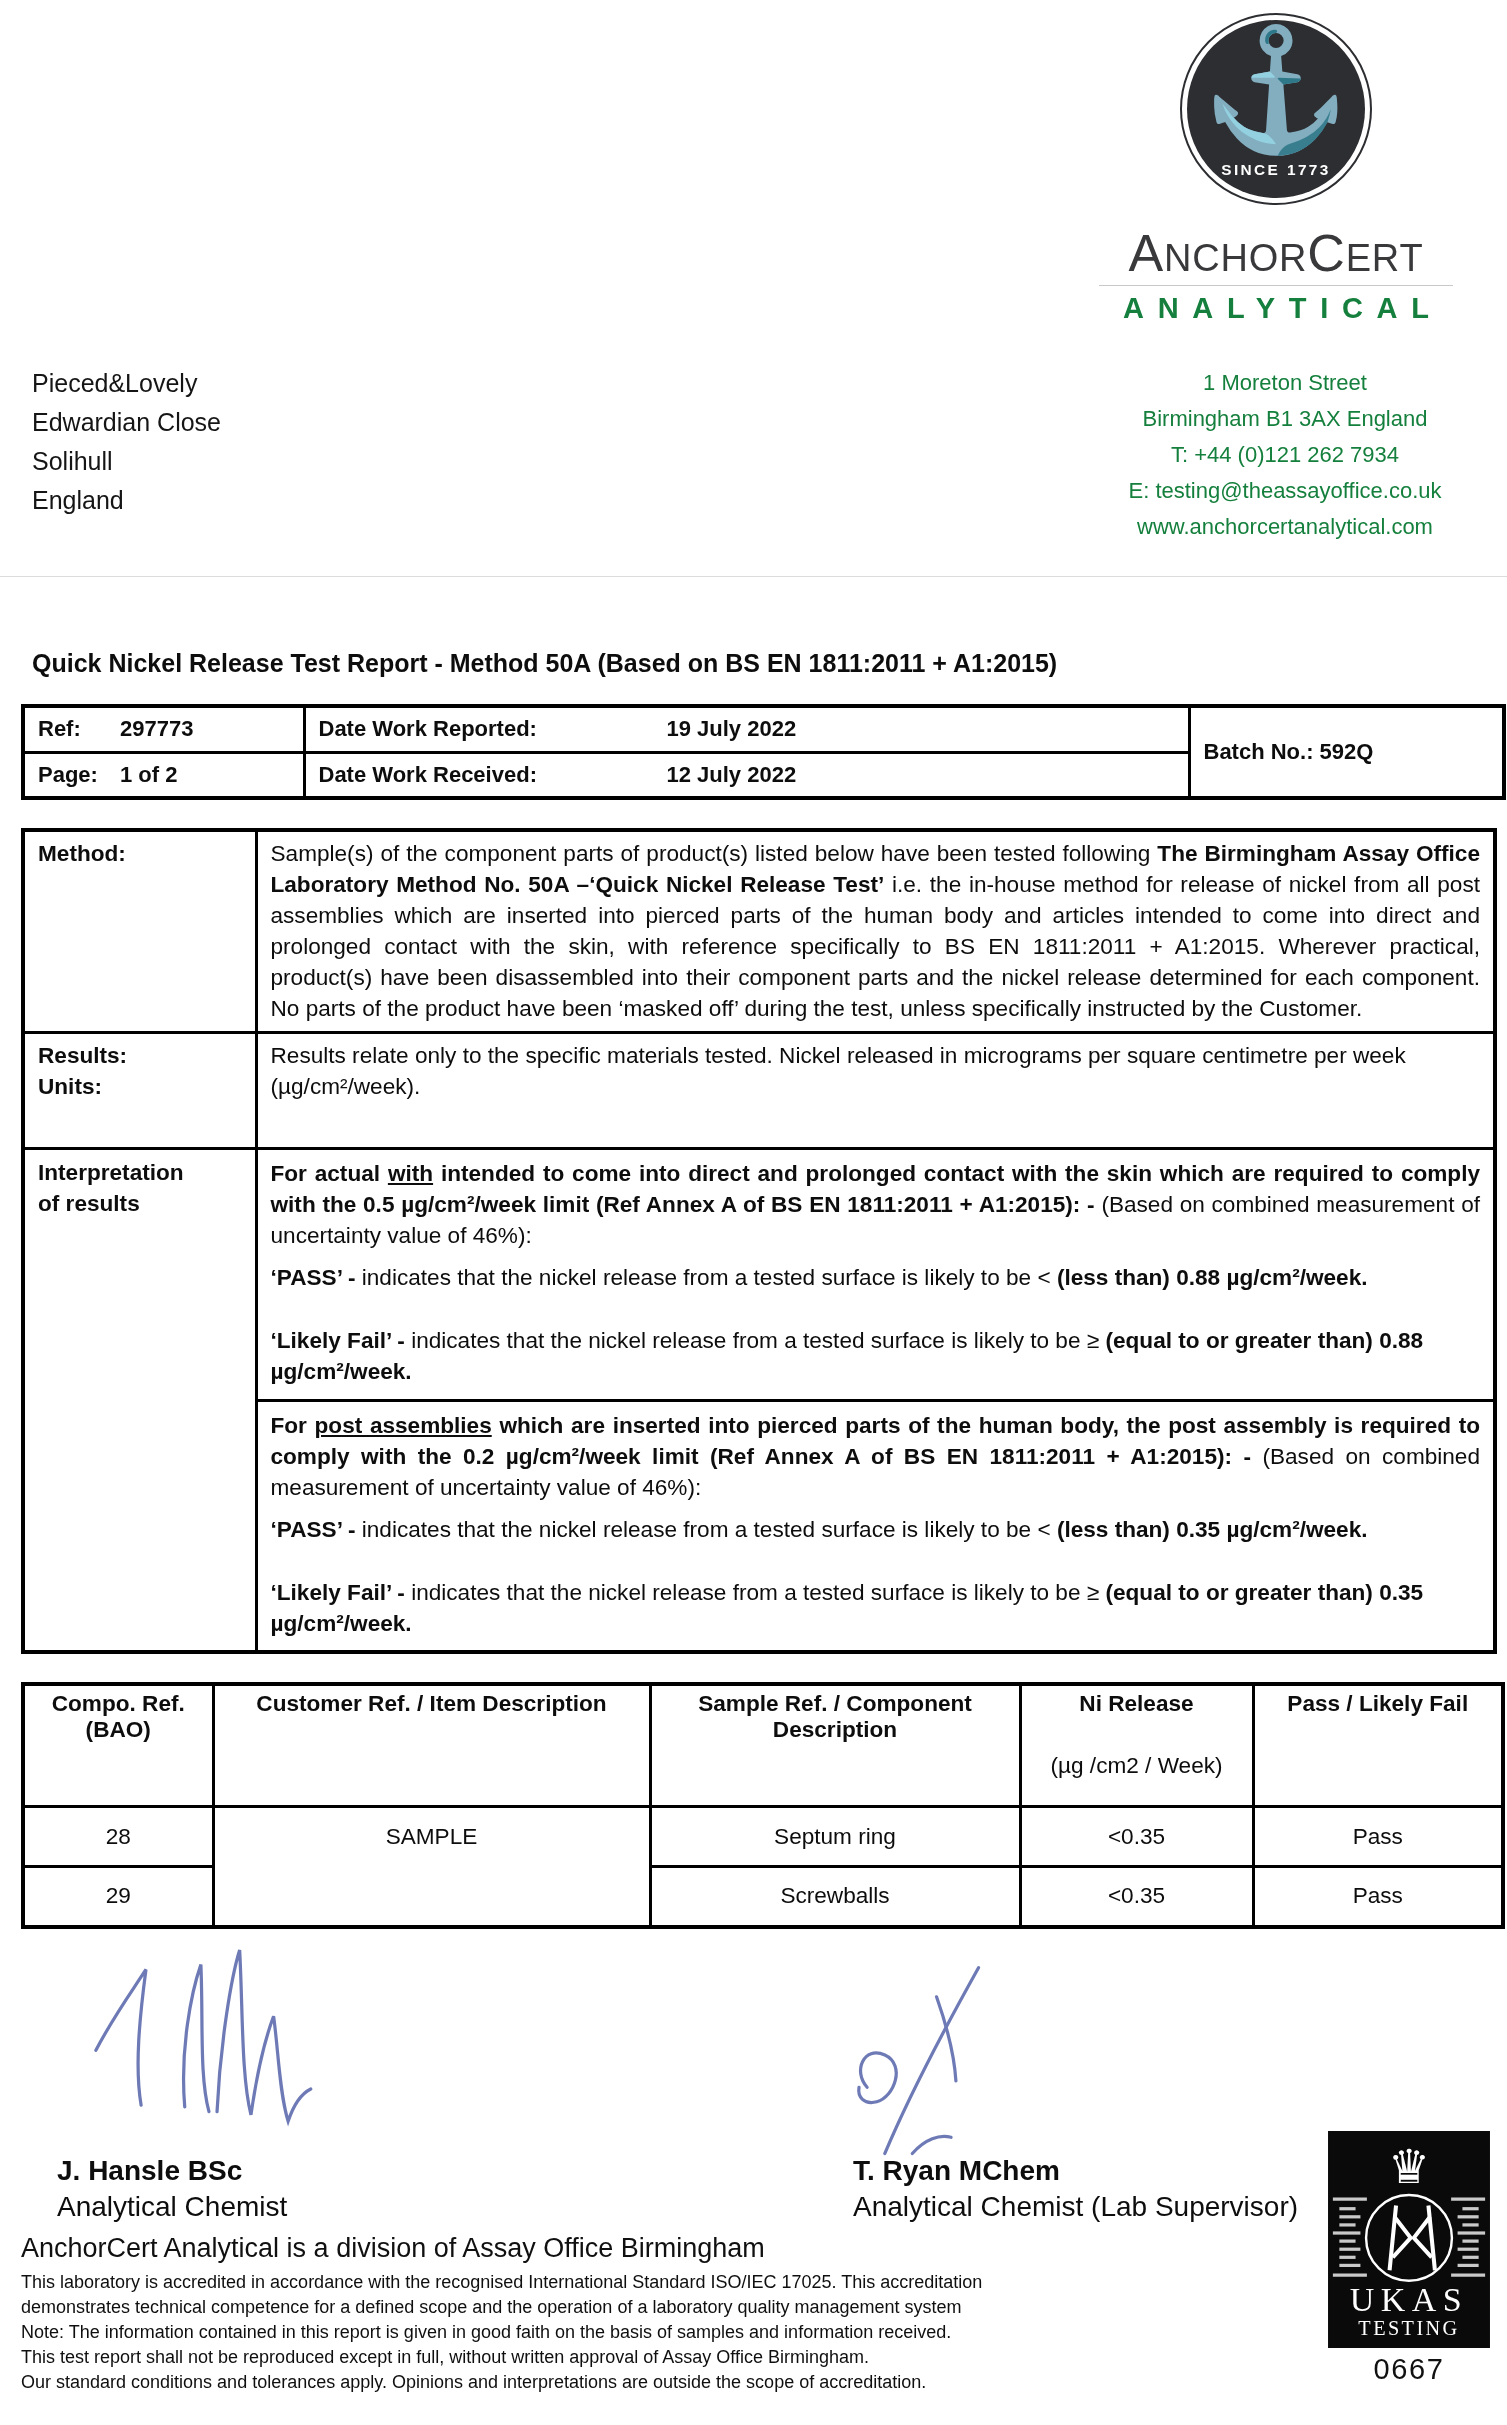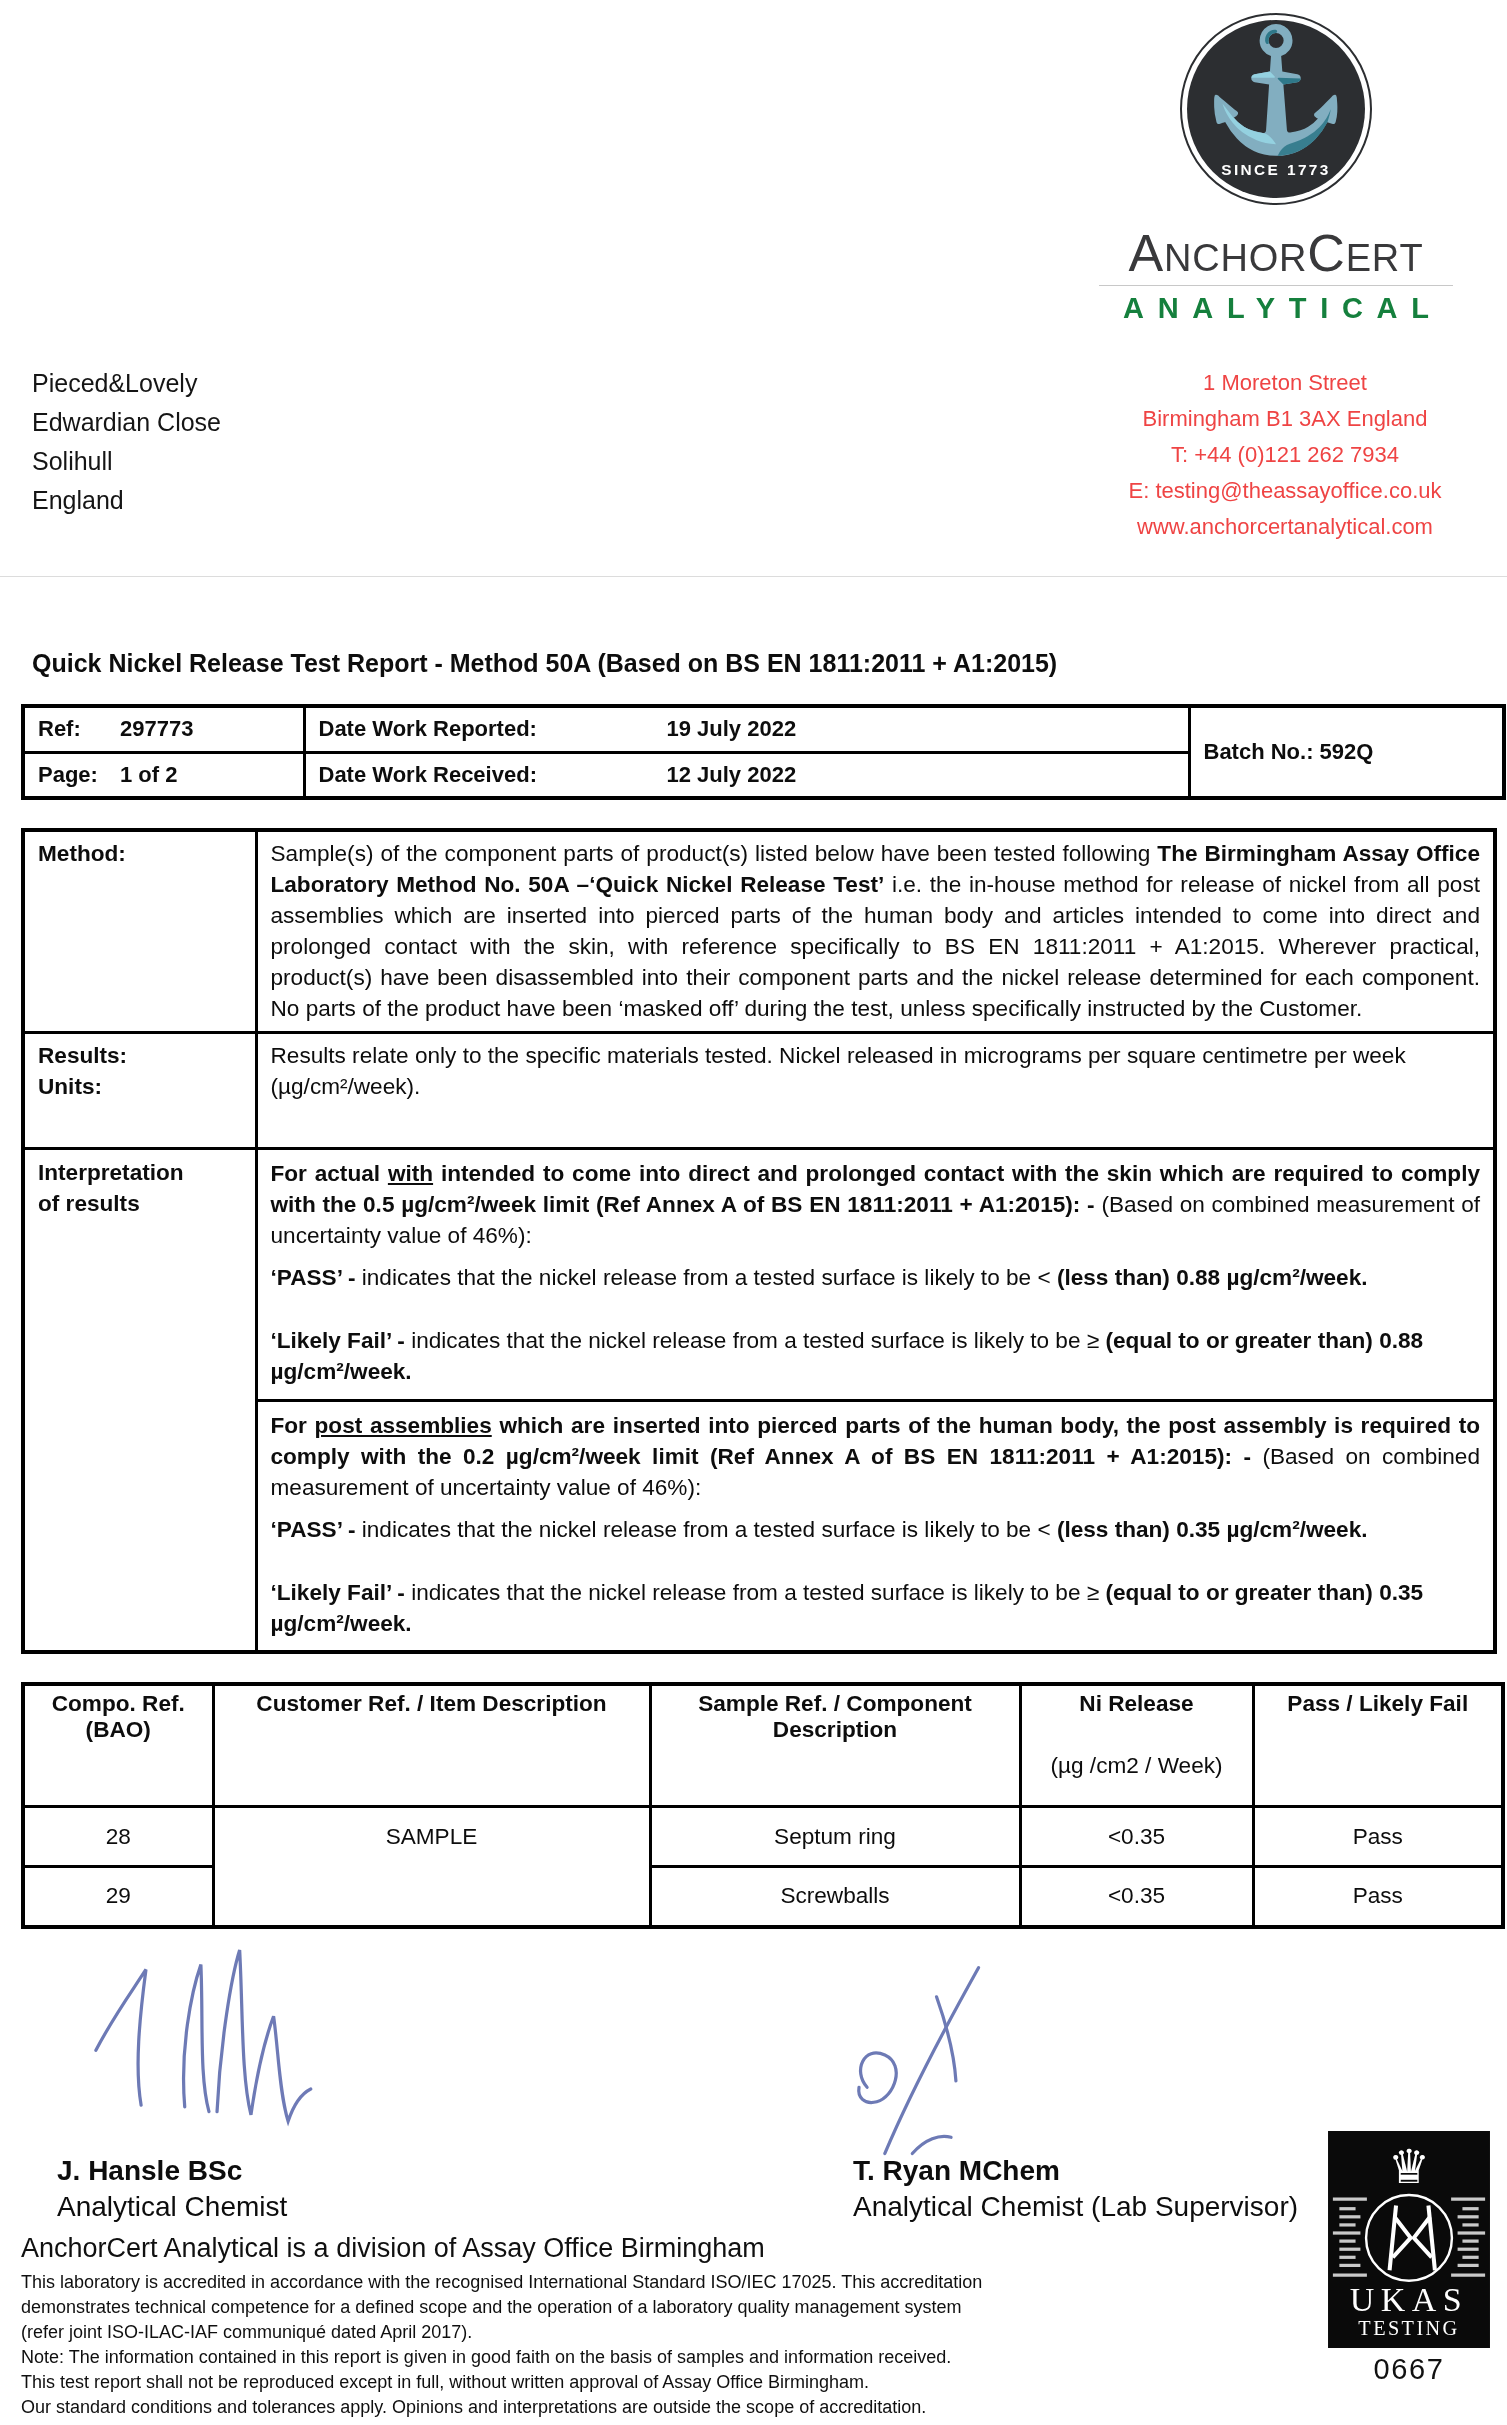--- a/index.html
+++ b/index.html
@@ -14,21 +14,21 @@
   .logo { position:absolute; top:13px; right:49px; width:364px; text-align:center; }
   .logo-ring { width:192px; height:192px; margin:0 auto; border:2.4px solid #2c2e31; border-radius:50%; padding:4.9px; }
   .logo-circle { width:100%; height:100%; border-radius:50%; background:#2c2e31; position:relative; }
   .anchor-glyph { position:absolute; top:1.6px; left:0; width:100%; text-align:center; font-size:120px; line-height:137px; color:#ffffff; }
   .since { position:absolute; bottom:19.4px; left:0; width:100%; color:#ffffff; font-size:15.4px; font-weight:bold; letter-spacing:2.4px;margin-top:14px; }
   .wordmark { margin-top:18px; color:#39393b; font-weight:normal; font-size:38px; letter-spacing:0.8px; white-space:nowrap; }
   .wordmark .big { font-size:52px; }
   .wordmark-rule { border:none; border-top:1.6px solid #c8c8c8; margin:1.6px 4.9px 6.5px 4.9px; }
   .analytical { font-size:29px; letter-spacing:13.7px; color:#15803d; font-weight:bold; text-indent:13.7px; }
   .addr-left { position:absolute; top:364px; left:32px; font-size:25px; line-height:39px; color:#151515; }
-  .addr-right { position:absolute; top:365px; right:24px; width:396px; text-align:center; font-size:22px; line-height:36px; color:#ef4444; }
+  .addr-right { position:absolute; top:365px; right:24px; width:396px; text-align:center; font-size:22px; line-height:36px; color:#15803d; }
   .page-rule { position:absolute; top:576px; left:0; width:100%; border:none; border-top:1.6px solid #dcdcdc; }
   
   .title { margin:49px 0 0 32px; font-size:25px; font-weight:bold; }
   
   table { border-collapse:collapse; table-layout:fixed; width:1476px; margin-left:21px; }
   td,th { border:3.2px solid #000; }
   .info-table { margin-top:26px; font-size:22px; font-weight:bold; border:4px solid #000; }
   .info-table td { height:46px; padding:3.2px 13px; vertical-align:middle; }
   .ilbl { display:inline-block; width:82px; }
   .dlbl { display:inline-block; width:348px; }
@@ -225,21 +225,20 @@
     <div class="name-block nb-right">
       <div class="sig-name">T. Ryan MChem</div>
       <div>Analytical Chemist (Lab Supervisor)</div>
     </div>
   </div>
 
   <div class="division">AnchorCert Analytical is a division of Assay Office Birmingham</div>
   <div class="smallprint">
     <div>This laboratory is accredited in accordance with the recognised International Standard ISO/IEC 17025. This accreditation</div>
     <div>demonstrates technical competence for a defined scope and the operation of a laboratory quality management system</div>
-    <div>(refer joint ISO-ILAC-IAF communiqué dated April 2017).</div>
     <div>Note: The information contained in this report is given in good faith on the basis of samples and information received.</div>
     <div>This test report shall not be reproduced except in full, without written approval of Assay Office Birmingham.</div>
     <div>Our standard conditions and tolerances apply. Opinions and interpretations are outside the scope of accreditation.</div>
   </div>
 
   <div class="ukas-wrap">
     <svg width="162" height="217" viewBox="0 0 200 268">
       <rect x="0" y="0" width="200" height="268" fill="#0a0a0a"></rect>
       <text x="100" y="64" font-size="58" fill="#ffffff" text-anchor="middle">♛</text>
       <circle cx="100" cy="132" r="53" fill="none" stroke="#ffffff" stroke-width="3"></circle>

